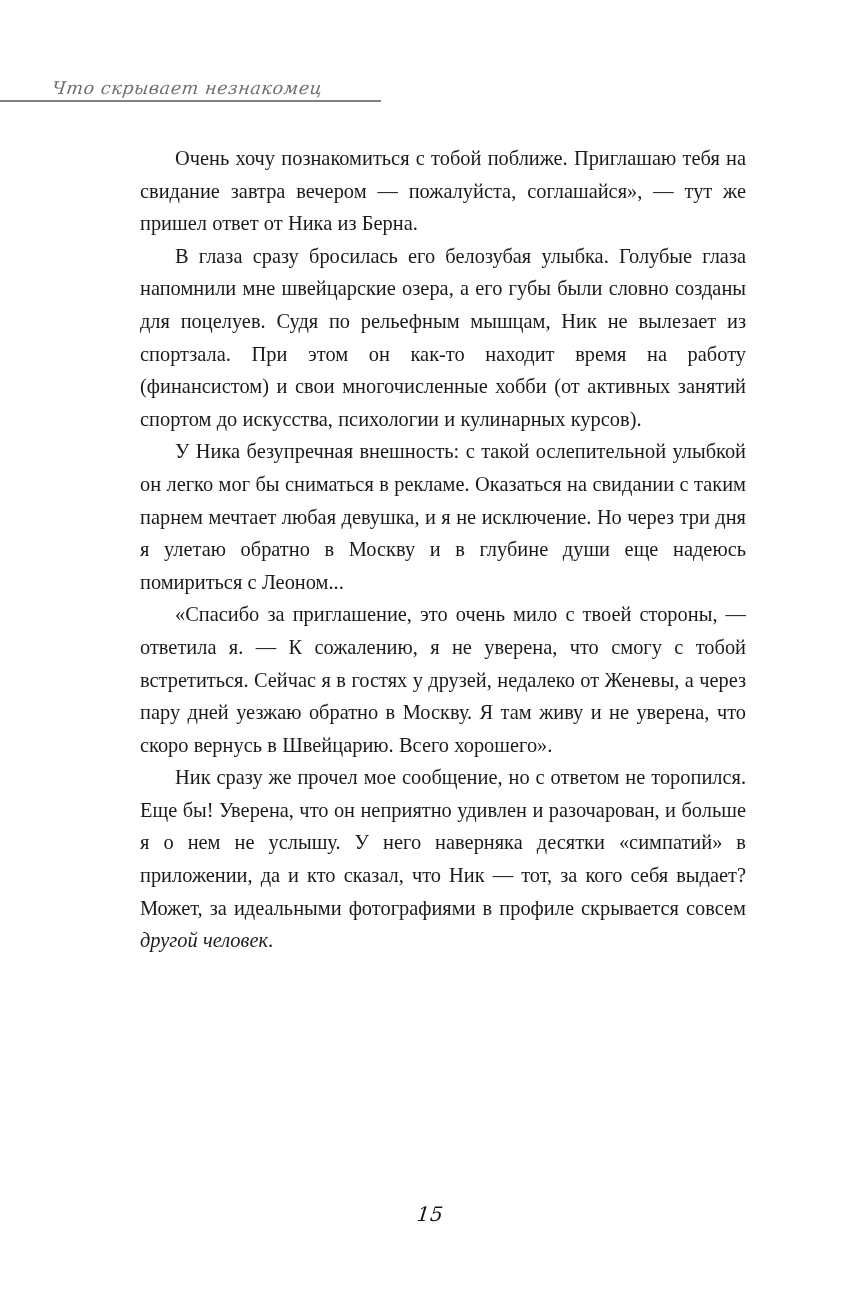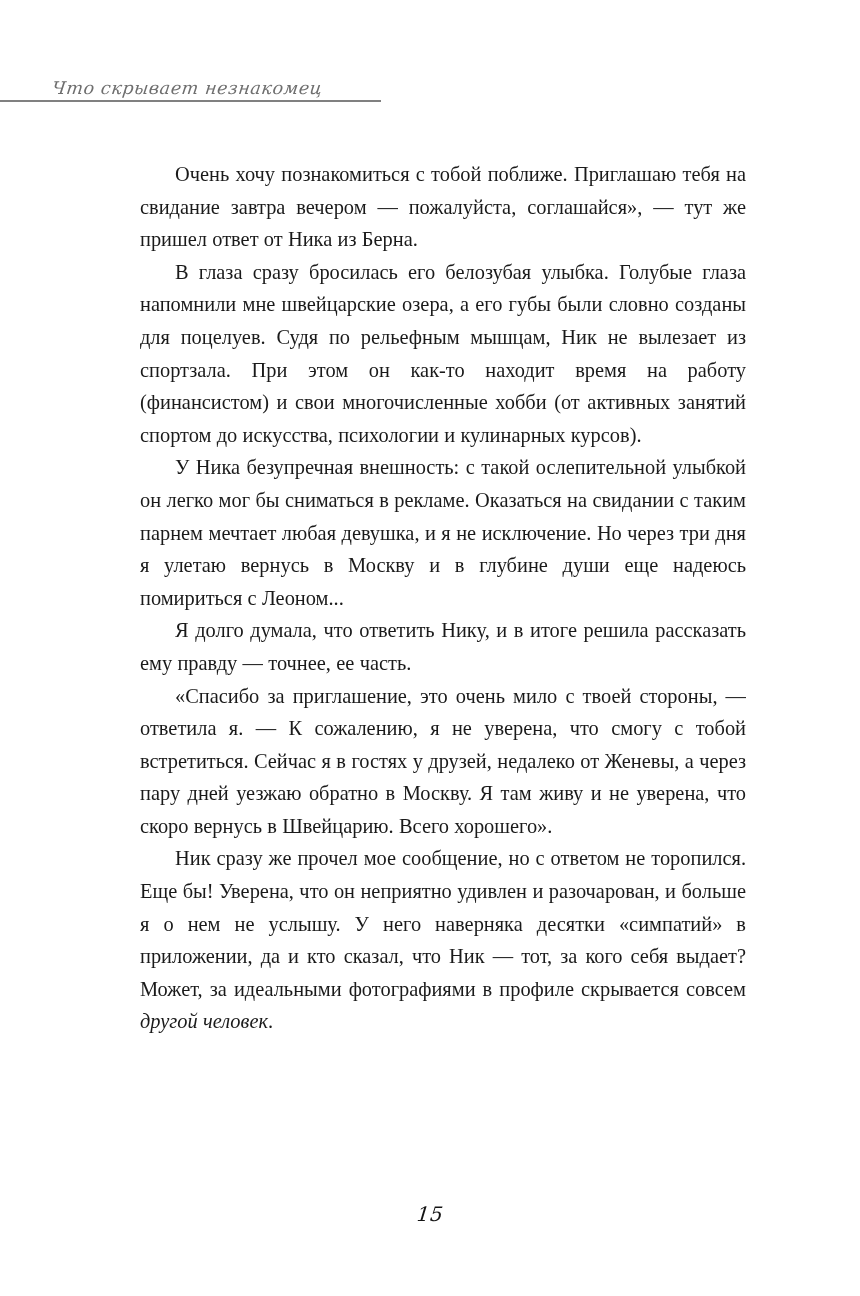--- a/index.html
+++ b/index.html
@@ -49,21 +49,21 @@
     top: 38px;
     width: 381px;
     height: 2px;
     background: #808080;
   }
 
   
   .text-column {
     position: absolute;
     left: 140px;
-    top: 158px;
+    top: 142px;
     width: 606px;
   }
 
   .para {
     margin: 0;
     font-size: 20.4px;
     line-height: 32.6px;
     text-align: justify;
     text-indent: 35px;
     hyphens: manual;
@@ -99,22 +99,21 @@
 <div class="page">
 
   <div class="running-head">
     <div class="running-head-text">Что скрывает незнакомец</div>
     <div class="running-head-rule"></div>
   </div>
 
   <div class="text-column">
     <p class="para">Очень хочу познакомиться с тобой поближе. Приглашаю тебя на свидание завтра вечером — пожалуйста, соглашайся», — тут же пришел ответ от Ника из Берна.</p>
     <p class="para">В глаза сразу бросилась его белозубая улыбка. Голубые глаза напомнили мне швейцарские озера, а его губы были словно созданы для поцелуев. Судя по рельефным мышцам, Ник не вылезает из спортзала. При этом он как-то находит время на работу (финансистом) и свои многочисленные хобби (от активных занятий спортом до искусства, психологии и кулинарных курсов).</p>
-    <p class="para">У Ника безупречная внешность: с такой ослепительной улыбкой он легко мог бы сниматься в рекламе. Оказаться на свидании с таким парнем мечтает любая девушка, и я не исключение. Но через три дня я улетаю вернусь в Москву и в глубине души еще надеюсь помириться с Леоном...</p>
-    <p class="para">Я долго думала, что ответить Нику, и в итоге решила рассказать ему правду — точнее, ее часть.</p>
+    <p class="para">У Ника безупречная внешность: с такой ослепительной улыбкой он легко мог бы сниматься в рекламе. Оказаться на свидании с таким парнем мечтает любая девушка, и я не исключение. Но через три дня я улетаю обратно в Москву и в глубине души еще надеюсь помириться с Леоном...</p>
     <p class="para">«Спасибо за приглашение, это очень мило с твоей стороны, — ответила я. — К сожалению, я не уверена, что смогу с тобой встретиться. Сейчас я в гостях у друзей, недалеко от Женевы, а через пару дней уезжаю обратно в Москву. Я там живу и не уверена, что скоро вернусь в Швейцарию. Всего хорошего».</p>
     <p class="para"><span>Ник сразу же прочел мое сообщение, но с ответом не торопился. Еще бы! Уверена, что он неприятно удивлен и разочарован, и больше я о нем не услышу. У него наверняка десятки «симпатий» в приложении, да и кто сказал, что Ник — тот, за кого себя выдает? Может, за идеальными фотографиями в профиле скрывается совсем </span><em>другой человек</em><span>.</span></p>
   </div>
 
   <div class="folio">
     <span class="folio-number">15</span>
   </div>
 
 </div>
 

